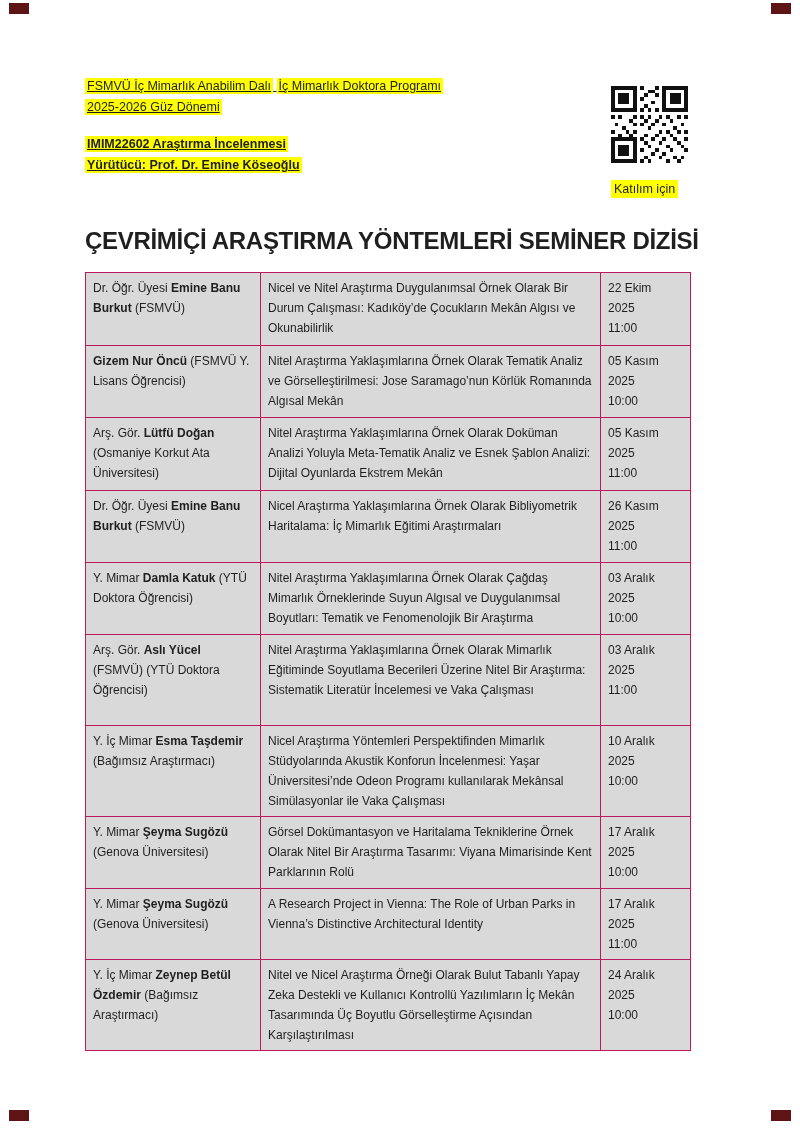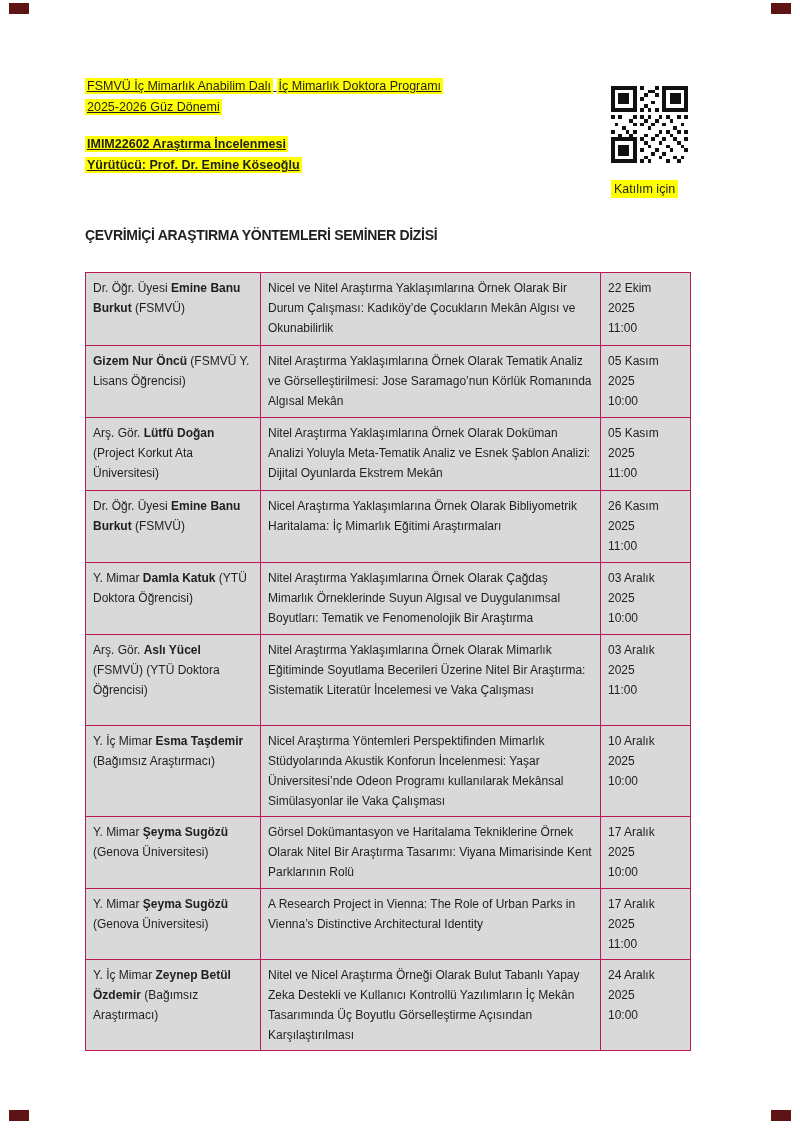--- a/index.html
+++ b/index.html
@@ -21,21 +21,21 @@
   .spacer { height:16px; }
   .bold { font-weight:700; }
 
   
   .qr-block { position:absolute; left:611px; top:86px; width:110px; }
   .qr-svg { width:77px; height:77px; display:block; }
   .qr-caption { margin-top:17px; font-size:12.5px; line-height:18px; }
   .qr-caption .hl { padding:2px 3px; }
 
   
-  .page-title { position:absolute; left:85px; top:227px; font-size:14px; font-weight:700;
+  .page-title { position:absolute; left:85px; top:227px; font-size:24px; font-weight:700;
                 letter-spacing:-0.3px; white-space:nowrap;text-align:right; }
 
   
   .seminar-table { position:absolute; left:85px; top:272px; border-collapse:collapse;
                    width:605px; table-layout:fixed; }
   .seminar-table td { border:1px solid #be185d; background:#d9d9d9; vertical-align:top;
                       padding:5px 8px 5px 7px; font-size:12px; line-height:20px; }
   .col-speaker { width:175px; }
   .col-topic   { width:340px; }
   .col-date    { width:90px;  }
@@ -97,38 +97,38 @@
 
   <table class="seminar-table">
     <colgroup>
         <col class="col-speaker">
         <col class="col-topic">
         <col class="col-date">
       </colgroup>
     <tbody>
       <tr class="r1">
         <td><span>Dr. Öğr. Üyesi </span><span class="bold">Emine Banu Burkut</span><span> (FSMVÜ)</span></td>
-        <td>Nicel ve Nitel Araştırma Yaklaşımlarına Örnek Olarak Bir Durum Çalışması: Kadıköy’de Çocukların Mekân Algısı ve Okunabilirlik</td>
+        <td>Nicel ve Nitel Araştırma Duygulanımsal Örnek Olarak Bir Durum Çalışması: Kadıköy’de Çocukların Mekân Algısı ve Okunabilirlik</td>
         <td>
             <div>22 Ekim</div>
             <div>2025</div>
             <div>11:00</div>
           </td>
       </tr>
       <tr class="r2">
         <td><span></span><span class="bold">Gizem Nur Öncü</span><span> (FSMVÜ Y. Lisans Öğrencisi)</span></td>
         <td>Nitel Araştırma Yaklaşımlarına Örnek Olarak Tematik Analiz ve Görselleştirilmesi: Jose Saramago’nun Körlük Romanında Algısal Mekân</td>
         <td>
             <div>05 Kasım</div>
             <div>2025</div>
             <div>10:00</div>
           </td>
       </tr>
       <tr class="r3">
-        <td><span>Arş. Gör. </span><span class="bold">Lütfü Doğan</span><span> (Project Korkut Ata Üniversitesi)</span></td>
+        <td><span>Arş. Gör. </span><span class="bold">Lütfü Doğan</span><span> (Osmaniye Korkut Ata Üniversitesi)</span></td>
         <td>Nitel Araştırma Yaklaşımlarına Örnek Olarak Doküman Analizi Yoluyla Meta-Tematik Analiz ve Esnek Şablon Analizi: Dijital Oyunlarda Ekstrem Mekân</td>
         <td>
             <div>05 Kasım</div>
             <div>2025</div>
             <div>11:00</div>
           </td>
       </tr>
       <tr class="r4">
         <td><span>Dr. Öğr. Üyesi </span><span class="bold">Emine Banu Burkut</span><span> (FSMVÜ)</span></td>
         <td>Nicel Araştırma Yaklaşımlarına Örnek Olarak Bibliyometrik Haritalama: İç Mimarlık Eğitimi Araştırmaları</td>

